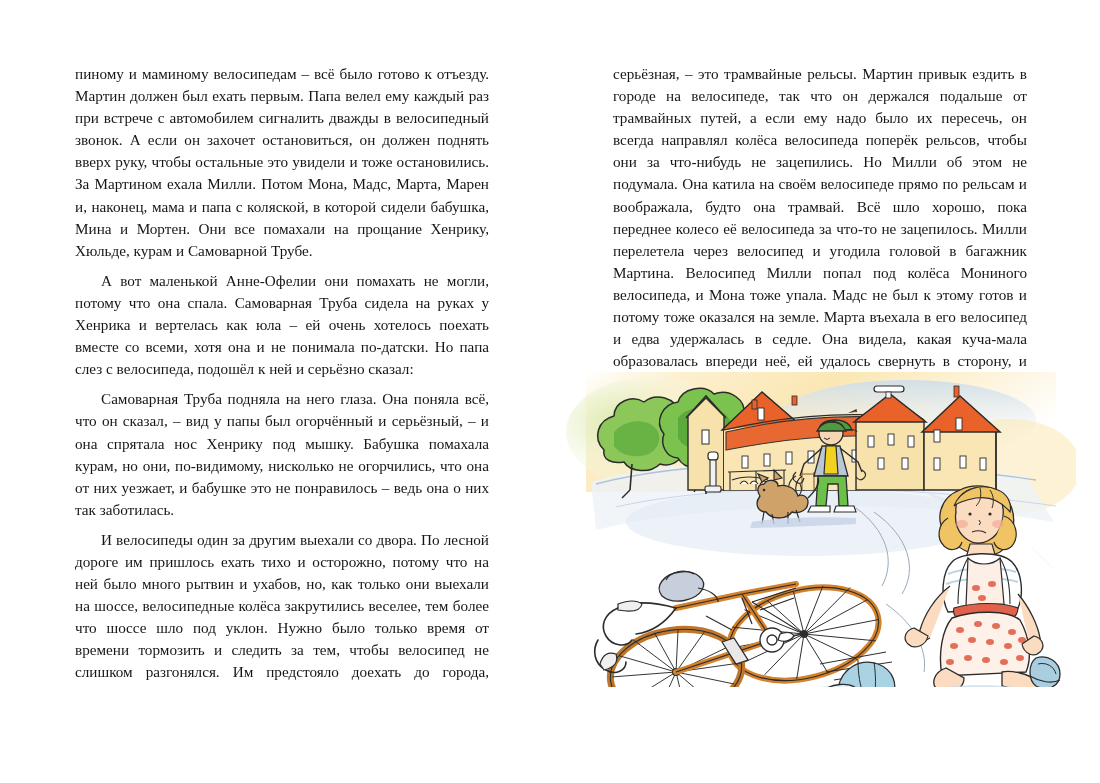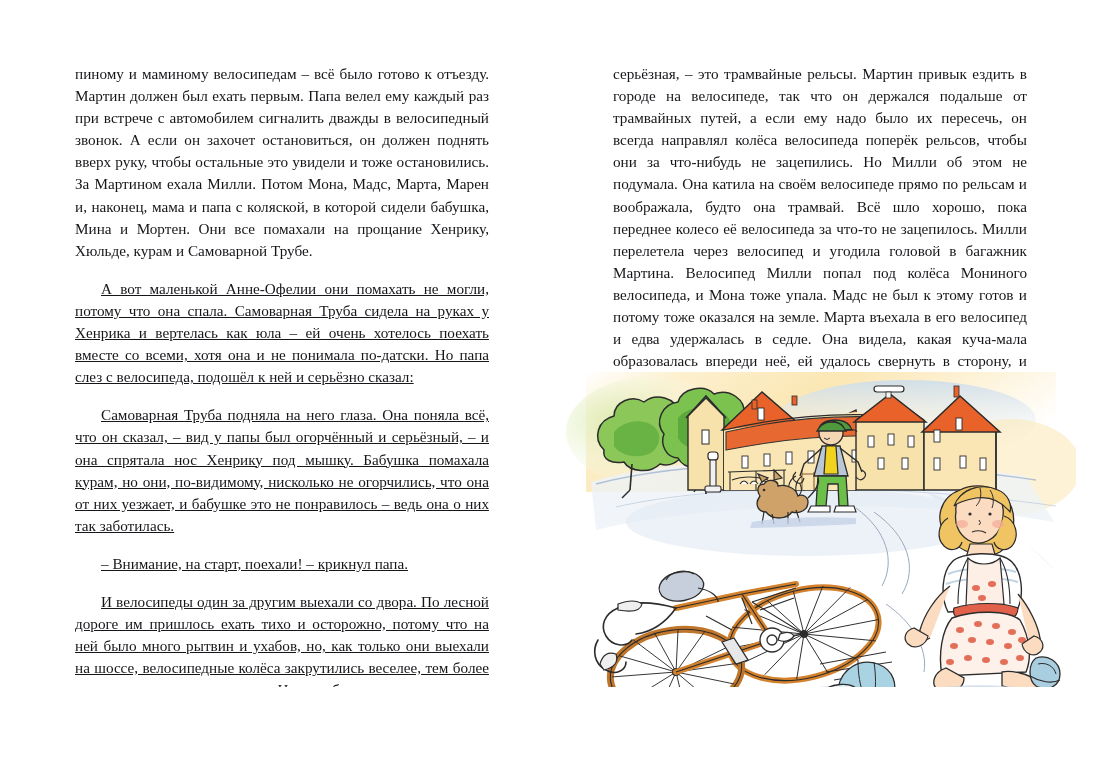--- a/index.html
+++ b/index.html
@@ -46,21 +46,21 @@
   .column.right-col {
     left: 613px;
     top: 63px;
     width: 414px;
   }
   .column p {
     margin: 0;
     text-indent: 26px;
   }
   .column p.noindent { text-indent: 0; }
-  .column p + p { margin-top: 16px; text-decoration: underline; }
+  .column p + p { margin-top: 8px; }
 
   
   .folio {
     position: absolute;
     left: 264px;
     top: 737px;
     width: 60px;
     text-align: center;
     font-family: "Liberation Serif", "DejaVu Serif", serif;
     font-size: 21px;
@@ -84,21 +84,20 @@
 
 <div class="page">
 
   <div class="leaf left"></div>
   <div class="leaf right"></div>
 
   <div class="column left-col">
     <p class="noindent">пиному и маминому велосипедам – всё было готово к отъезду. Мартин должен был ехать первым. Папа велел ему каждый раз при встрече с автомобилем сигналить дважды в велосипедный звонок. А если он захочет остановиться, он должен поднять вверх руку, чтобы остальные это увидели и тоже остановились. За Мартином ехала Милли. Потом Мона, Мадс, Марта, Марен и, наконец, мама и папа с коляской, в которой сидели бабушка, Мина и Мортен. Они все помахали на прощание Хенрику, Хюльде, курам и Самоварной Трубе.</p>
     <p>А вот маленькой Анне-Офелии они помахать не могли, потому что она спала. Самоварная Труба сидела на руках у Хенрика и вертелась как юла – ей очень хотелось поехать вместе со всеми, хотя она и не понимала по-датски. Но папа слез с велосипеда, подошёл к ней и серьёзно сказал:</p>
     <p>Самоварная Труба подняла на него глаза. Она поняла всё, что он сказал, – вид у папы был огорчённый и серьёзный, – и она спрятала нос Хенрику под мышку. Бабушка помахала курам, но они, по-видимому, нисколько не огорчились, что она от них уезжает, и бабушке это не понравилось – ведь она о них так заботилась.</p>
-    <p>– Внимание, на старт, поехали! – крикнул папа.</p>
     <p>И велосипеды один за другим выехали со двора. По лесной дороге им пришлось ехать тихо и осторожно, потому что на ней было много рытвин и ухабов, но, как только они выехали на шоссе, велосипедные колёса закрутились веселее, тем более что шоссе шло под уклон. Нужно было только время от времени тормозить и следить за тем, чтобы велосипед не слишком разгонялся. Им предстояло доехать до города, пересечь его и выехать с другой стороны. К счастью, так рано трамваи ещё не ходили, зато велосипедистов подстерегала другая опасность, не менее</p>
   </div>
 
   <div class="column right-col">
     <p class="noindent">серьёзная, – это трамвайные рельсы. Мартин привык ездить в городе на велосипеде, так что он держался подальше от трамвайных путей, а если ему надо было их пересечь, он всегда направлял колёса велосипеда поперёк рельсов, чтобы они за что-нибудь не зацепились. Но Милли об этом не подумала. Она катила на своём велосипеде прямо по рельсам и воображала, будто она трамвай. Всё шло хорошо, пока переднее колесо её велосипеда за что-то не зацепилось. Милли перелетела через велосипед и угодила головой в багажник Мартина. Велосипед Милли попал под колёса Мониного велосипеда, и Мона тоже упала. Мадс не был к этому готов и потому тоже оказался на земле. Марта въехала в его велосипед и едва удержалась в седле. Она видела, какая куча-мала образовалась впереди неё, ей удалось свернуть в сторону, и передним колесом она уткнулась в бортик тротуара. Папа с мамой</p>
   </div>
 
   <div class="folio">18</div>
 
   <div class="illustration">

